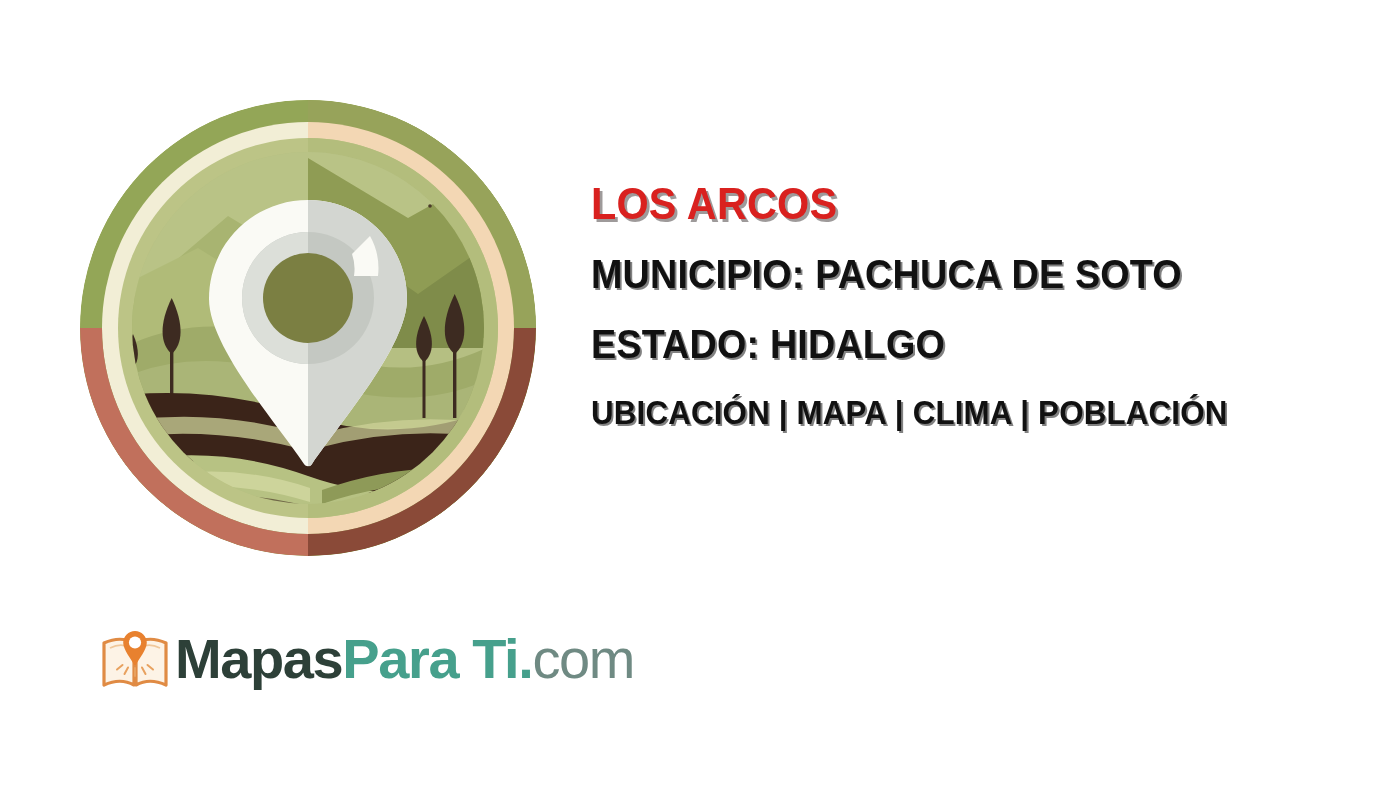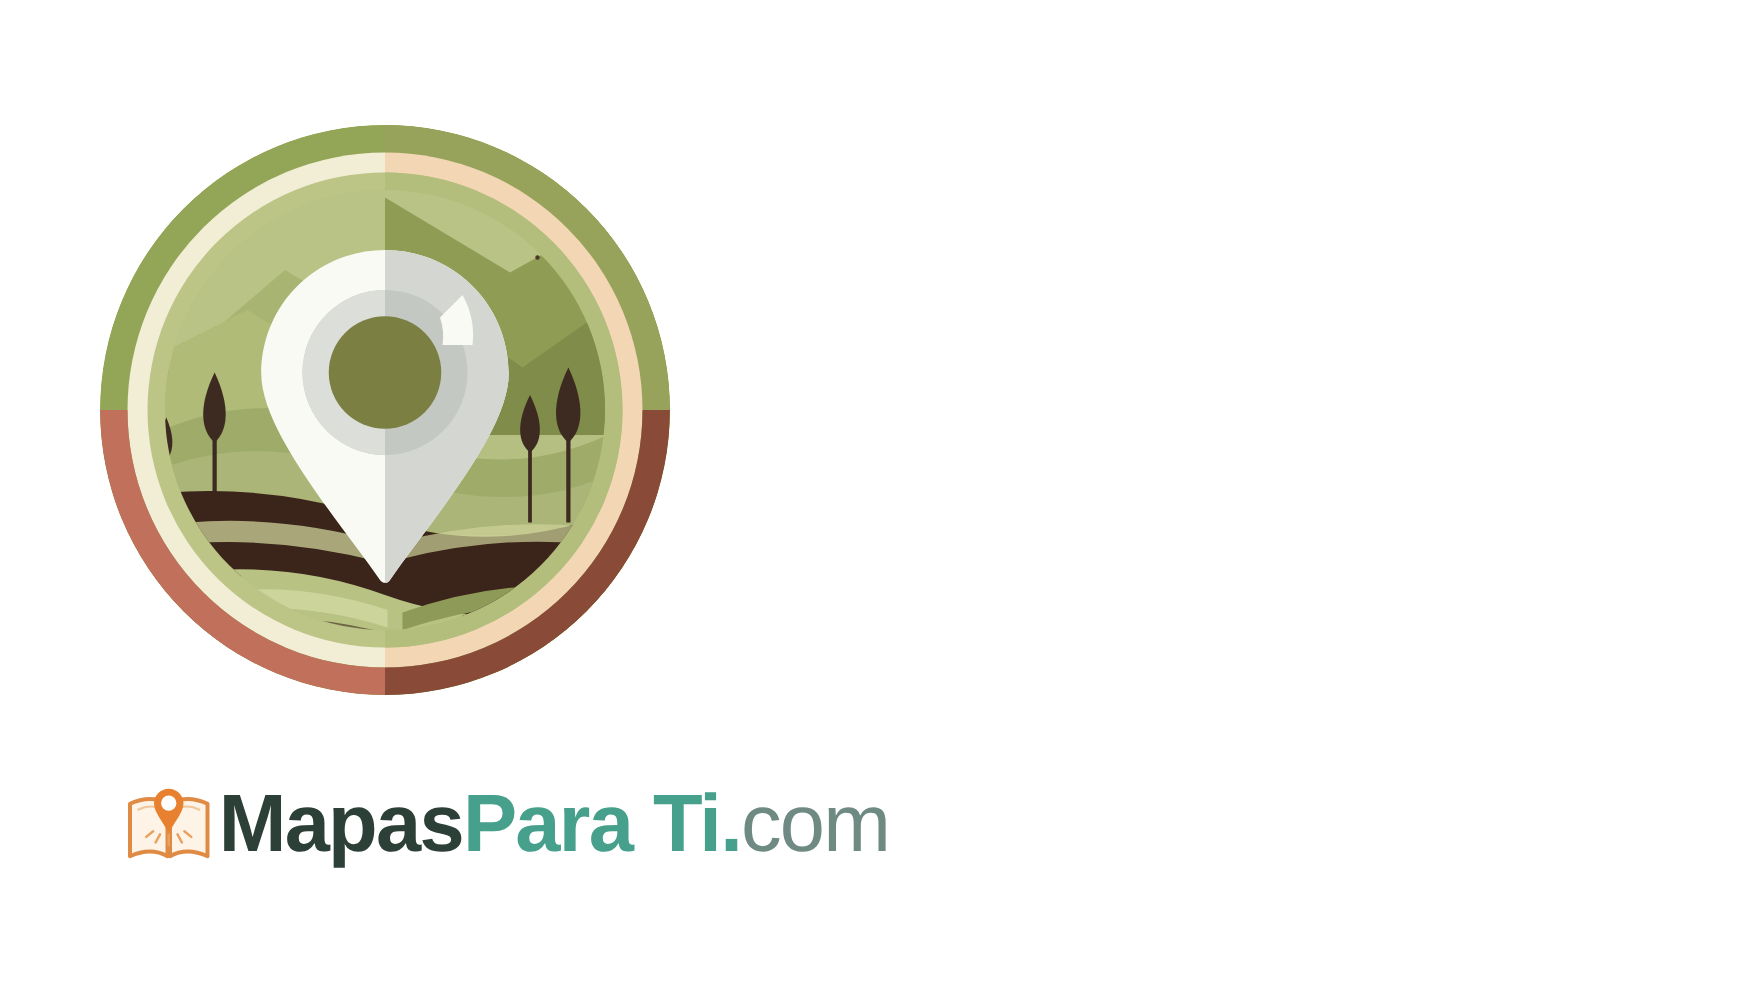--- a/index.html
+++ b/index.html
@@ -72,21 +72,21 @@
     position: absolute;
     left: 99px;
     top: 618px;
     display: flex;
     align-items: center;
     height: 82px;
   }
   #logo-mark { width: 72px; height: 72px; flex: 0 0 auto; }
   #logo-mark svg { display: block; width: 100%; height: 100%; }
   #logo-text {
-    font-size: 65px;
+    font-size: 56px;
     font-weight: bold;
     letter-spacing: -1.4px;
     line-height: 56px;
     margin-left: 4px;
     white-space: nowrap;
   }
   .lt-mapas { color: #2d4038; }
   .lt-paratied { color: #46a08c; }
   .lt-com { color: #6f8a83; font-weight: normal; }
 </style>
@@ -180,20 +180,26 @@
           <circle cx="230" cy="200" r="66" fill="#dcdfd9" clip-path="url(#clipLeftHalf)"></circle>
           <circle cx="230" cy="200" r="45" fill="#7b7f42"></circle>
           <path d="M274 156 L292 138 A66 66 0 0 1 300 178 L276 178 A45 45 0 0 0 274 156 Z" fill="#fafaf5"></path>
         </g>
 
         <circle cx="352" cy="108" r="1.8" fill="#4a3b28"></circle>
       </g>
     </svg>
   </div>
 
+  <div id="info">
+    <div class="line" id="title-line">LOS ARCOS</div>
+    <div class="line" id="municipio-line">MUNICIPIO: PACHUCA DE SOTO</div>
+    <div class="line" id="estado-line">ESTADO: HIDALGO</div>
+    <div class="line" id="links-line">UBICACIÓN | MAPA | CLIMA | POBLACIÓN</div>
+  </div>
 
   <div id="logo">
     <span id="logo-mark">
       <svg viewBox="0 0 72 72" xmlns="http://www.w3.org/2000/svg">
 
         <path d="M5 20 C16 15 26 15 35 20 L35 62 C26 57 16 57 5 62 Z" fill="#fdf3e6" stroke="#e08b44" stroke-width="3.2" stroke-linejoin="round"></path>
         <path d="M67 20 C56 15 46 15 37 20 L37 62 C46 57 56 57 67 62 Z" fill="#fdf3e6" stroke="#e08b44" stroke-width="3.2" stroke-linejoin="round"></path>
 
         <path d="M11 25 C18 21.5 26 21.5 32 25" fill="none" stroke="#f0c79a" stroke-width="1.8"></path>
         <path d="M61 25 C54 21.5 46 21.5 40 25" fill="none" stroke="#f0c79a" stroke-width="1.8"></path>

